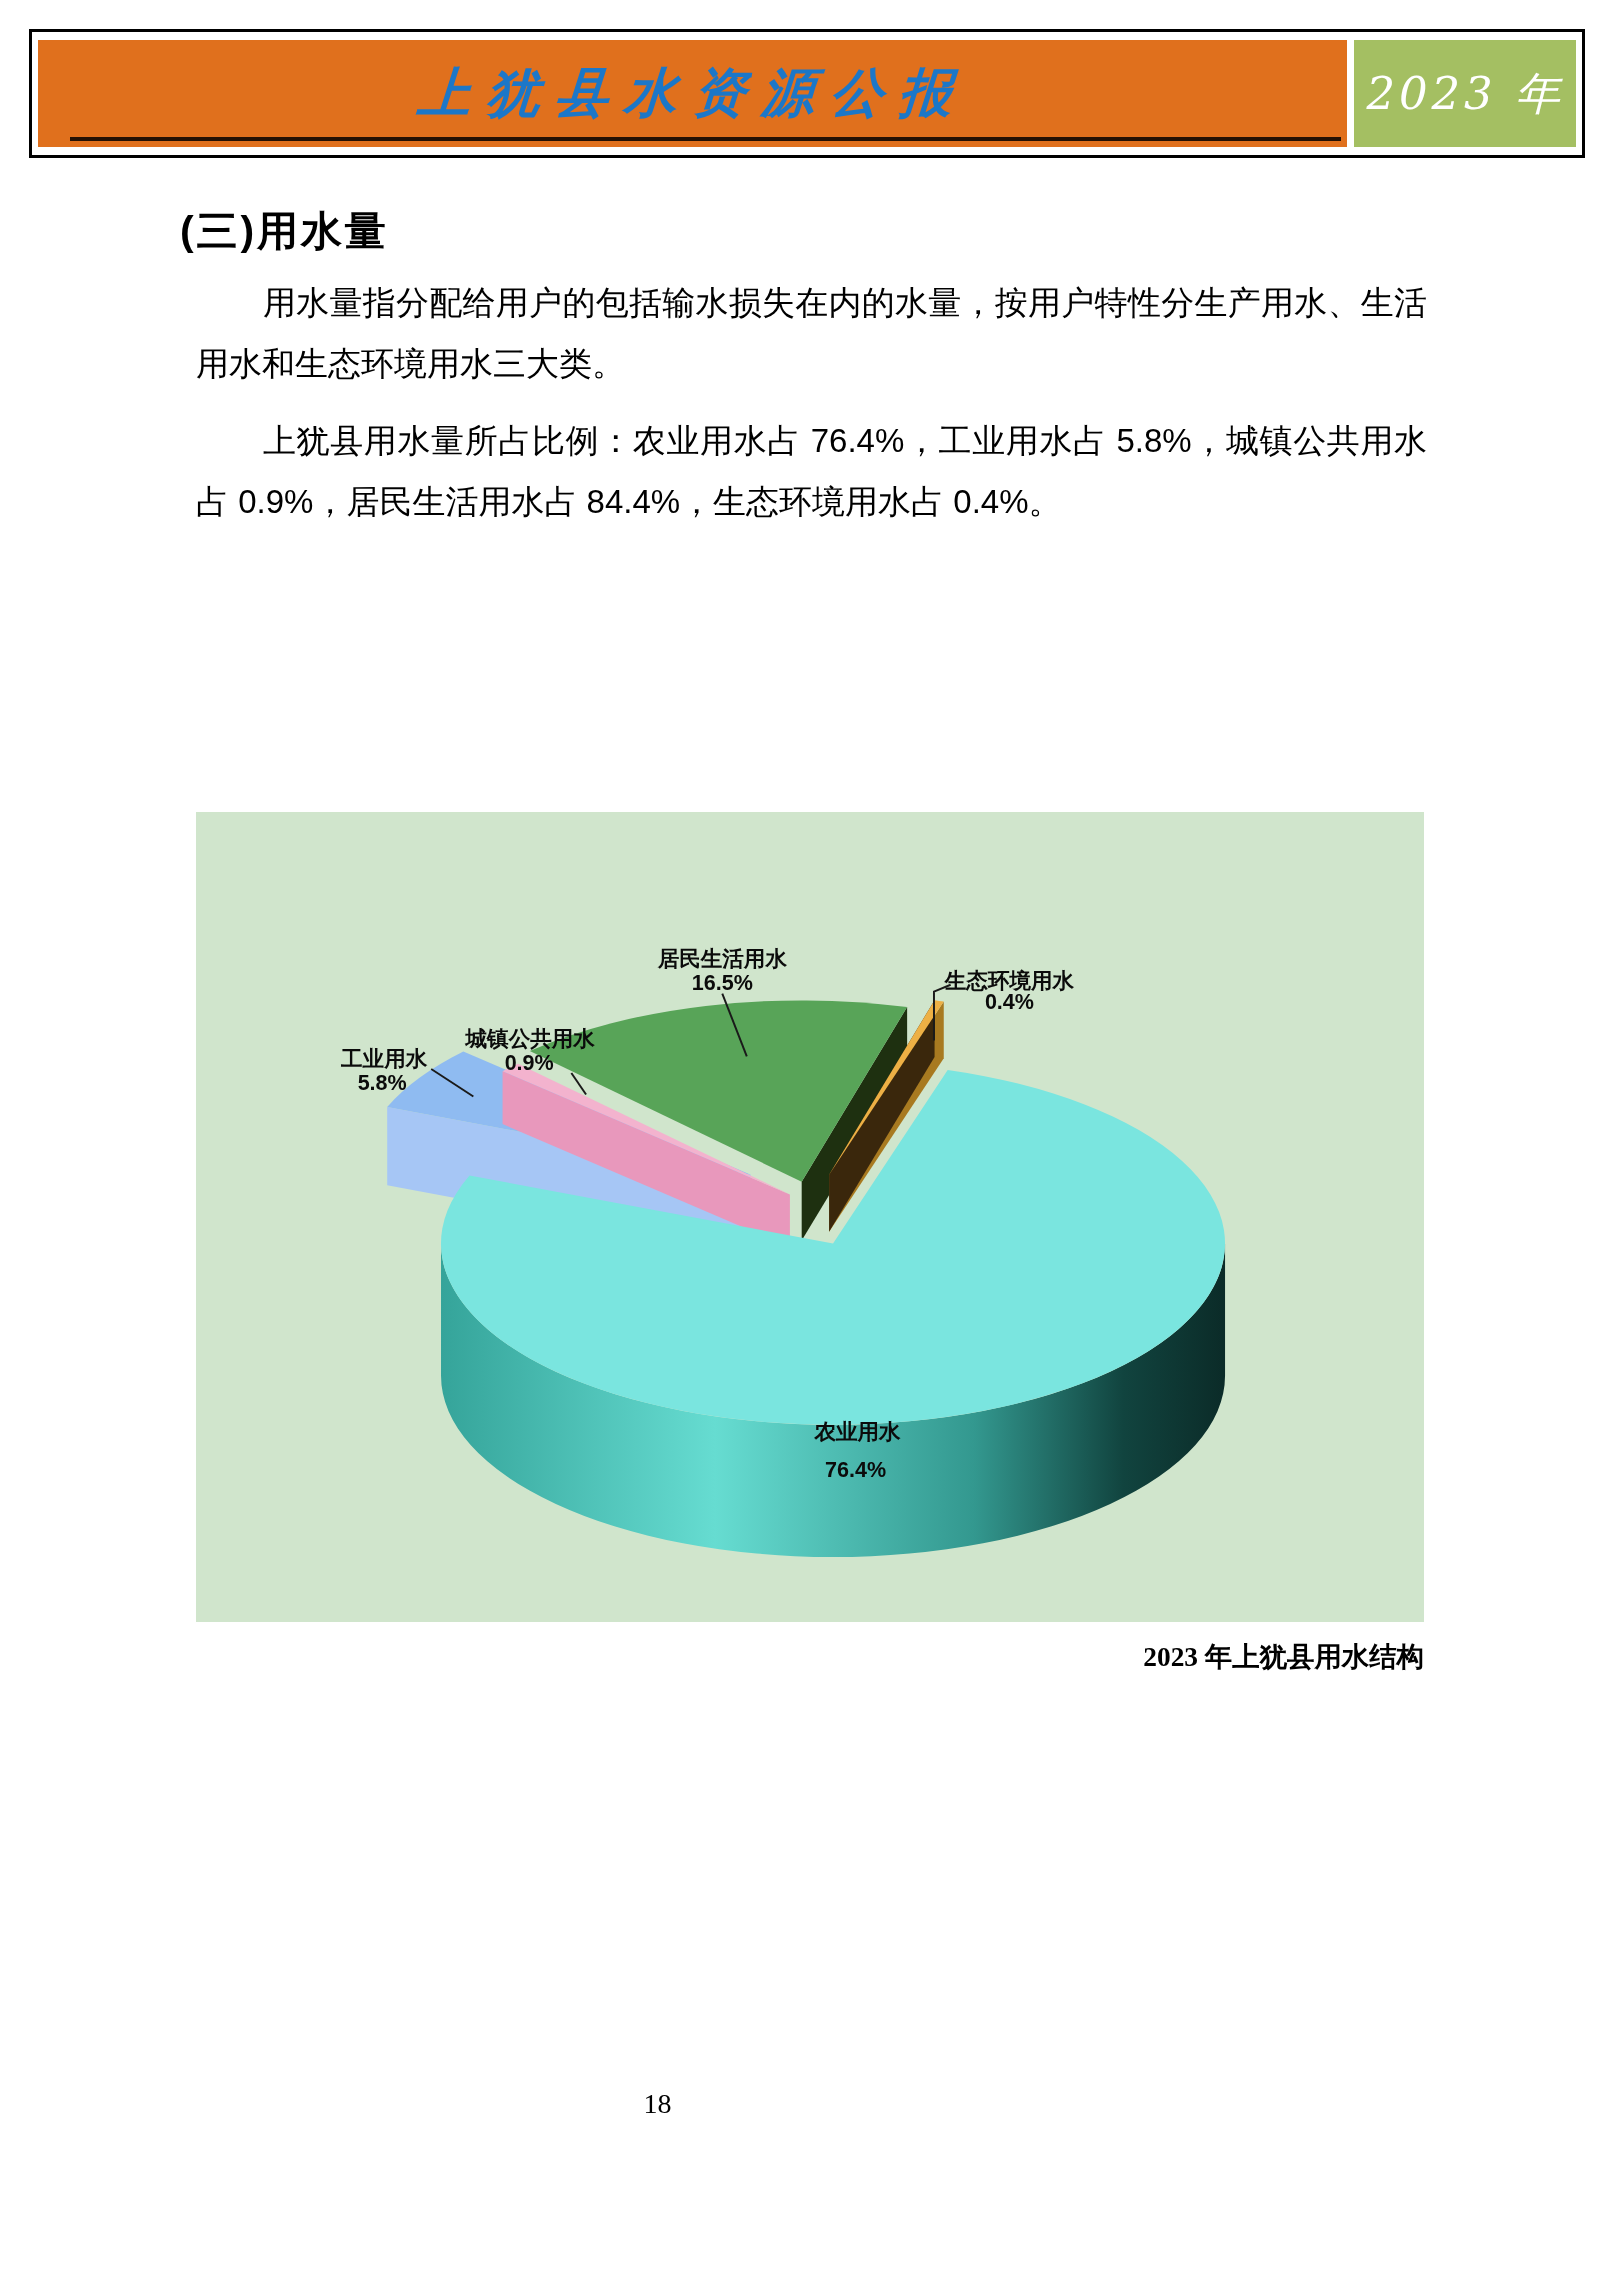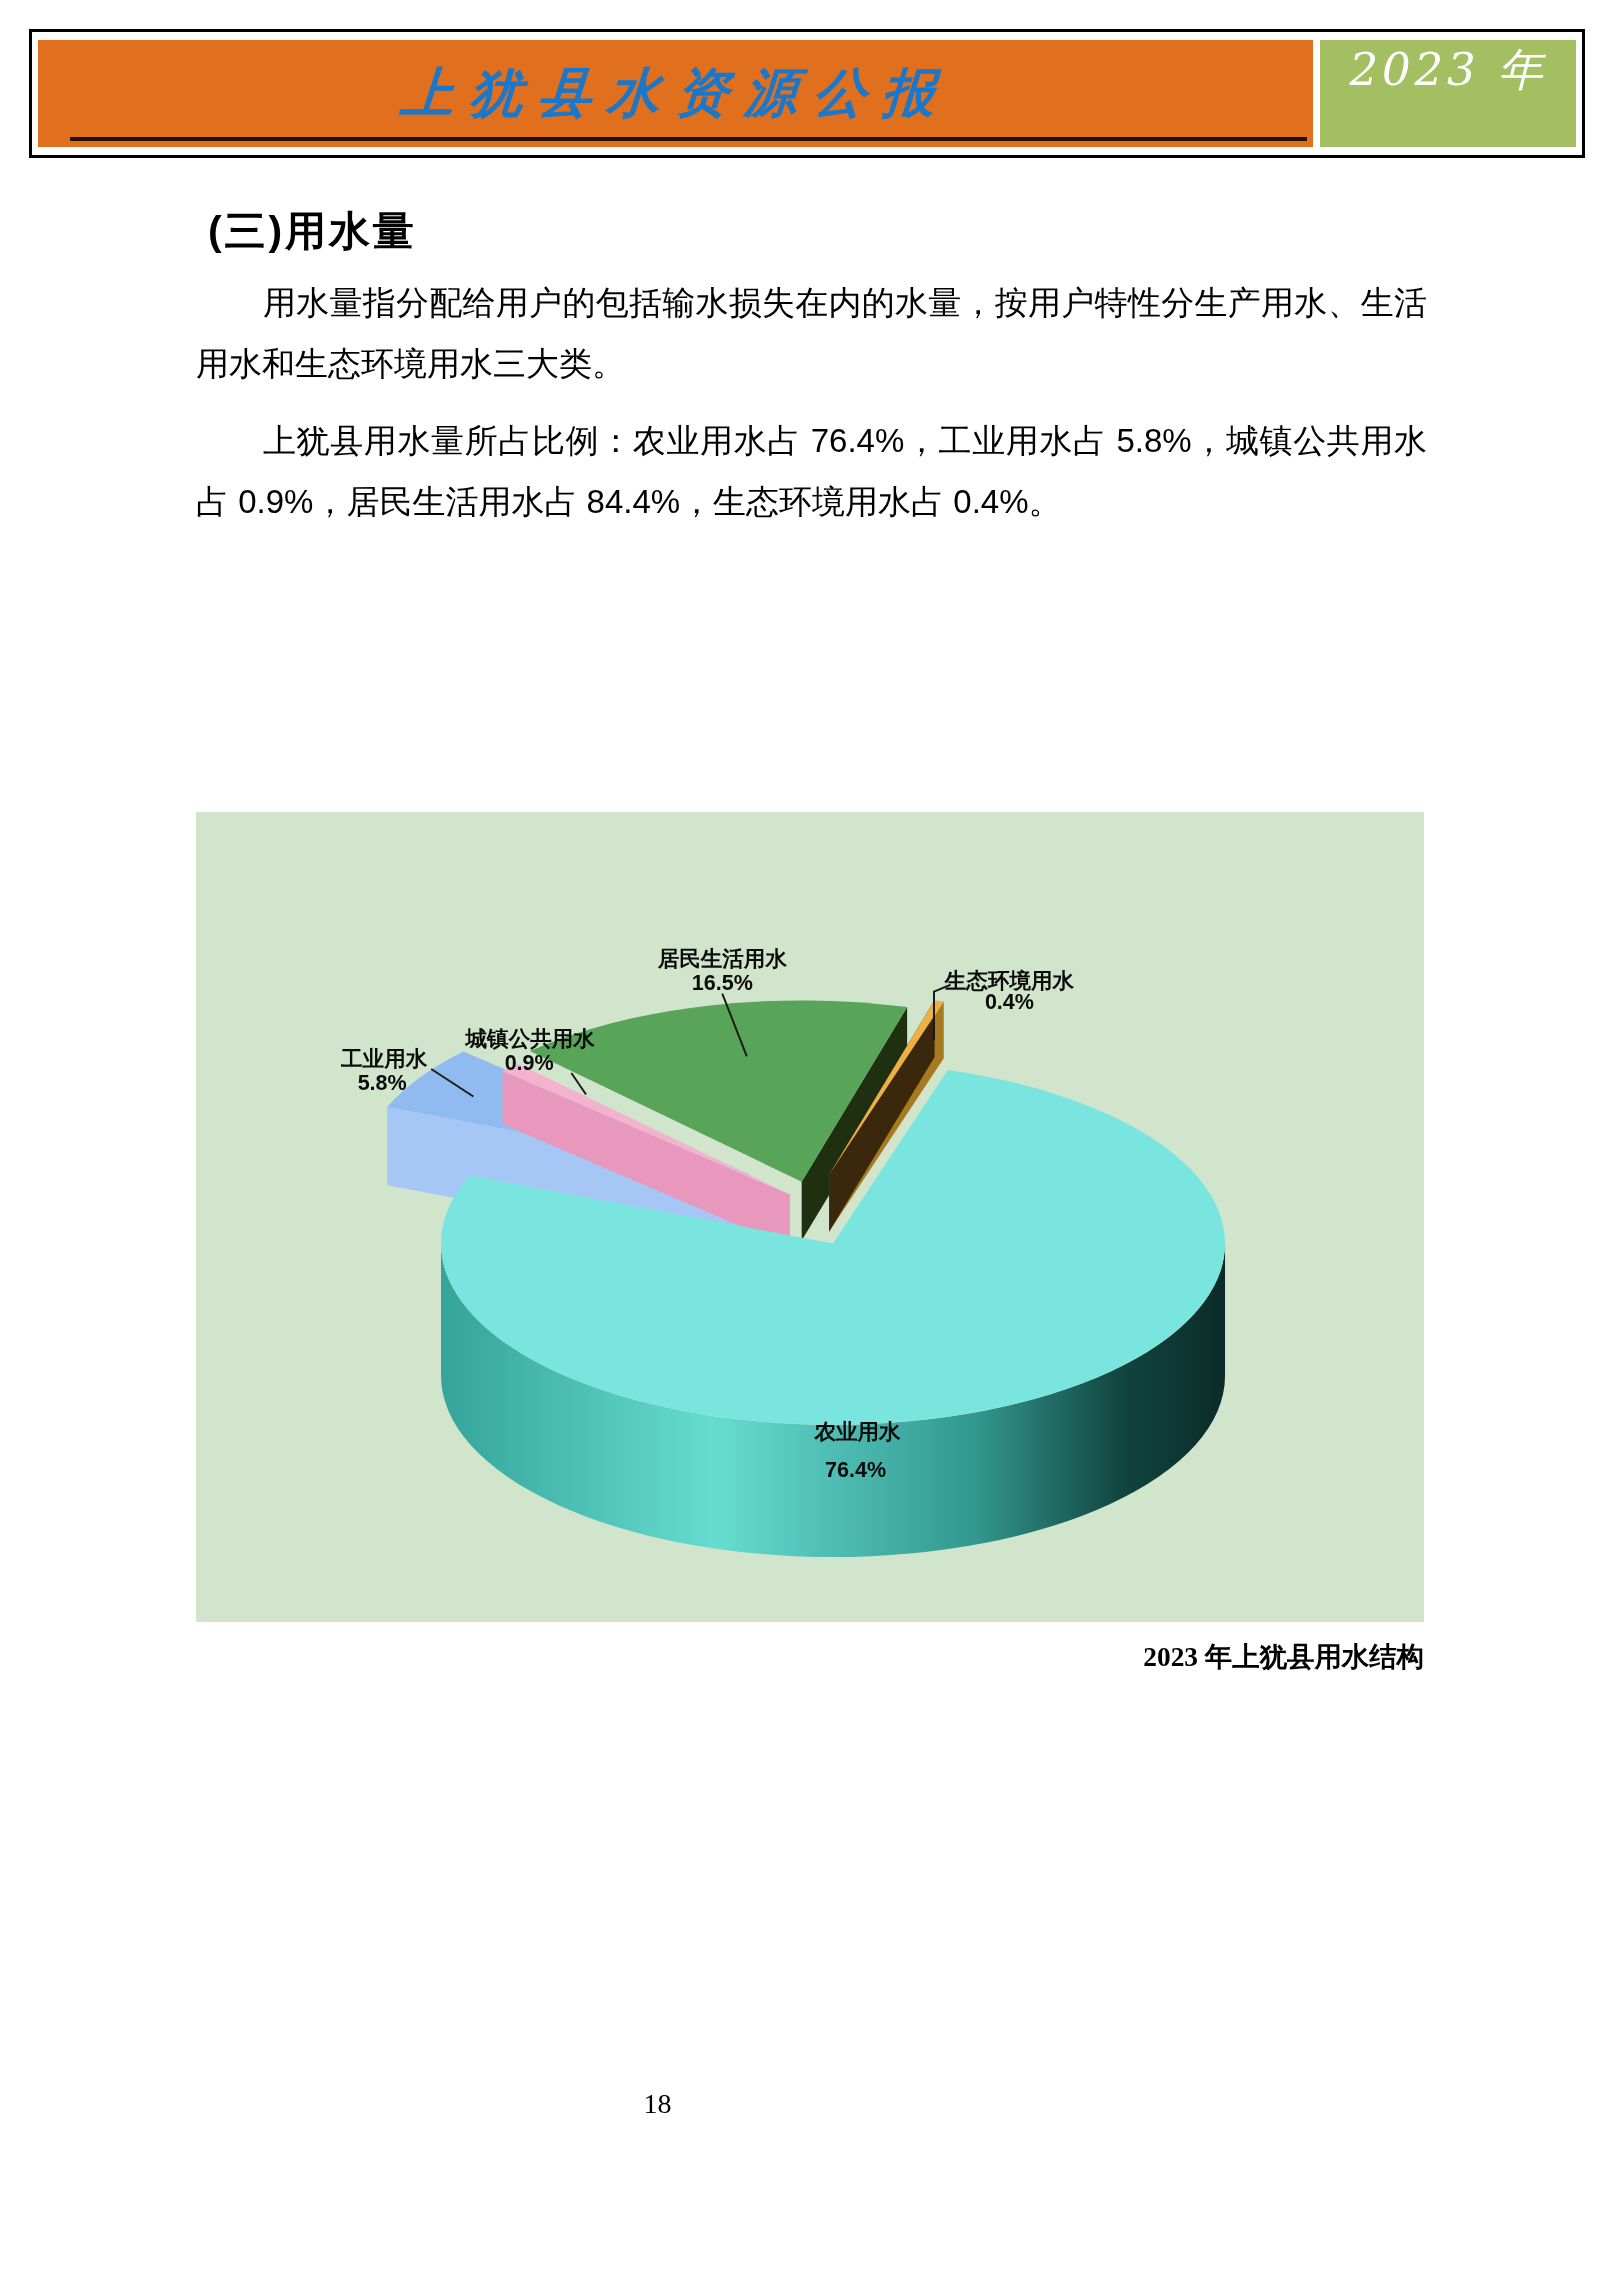--- a/index.html
+++ b/index.html
@@ -19,30 +19,30 @@
   }
   .header-title{
     color:#1c77c8;font-size:53px;font-weight:bold;font-style:italic;
     font-family:"DejaVu Serif","Liberation Serif",serif;letter-spacing:15.7px;
     transform:skewX(-4deg);
   }
   .header-underline{
     position:absolute;left:32px;right:5.9px;bottom:5.9px;height:3.9px;background:#241104;
   }
   .band-green{
-    width:256px;background:#a4bf62;
-    display:flex;justify-content:center;
+    width:222px;background:#a4bf62;
+    display:flex;align-items:center;justify-content:center;
   }
   .year-badge{
     color:#fff;font-size:45px;font-style:italic;
     font-family:"DejaVu Serif","Liberation Serif",serif;letter-spacing:3.9px;
   }
   
   .section-heading{
-    position:absolute;left:208px;top:204px;
+    position:absolute;left:180px;top:204px;
     font-size:41px;font-weight:bold;letter-spacing:2.9px;
   }
   
   .text-block{
     position:absolute;left:196px;top:272px;width:1231px;
     font-size:33px;line-height:61px;text-align:justify;
   }
   .text-block p{margin:0 0 15.7px 0;text-indent:67px;}
   
   .chart-box{

